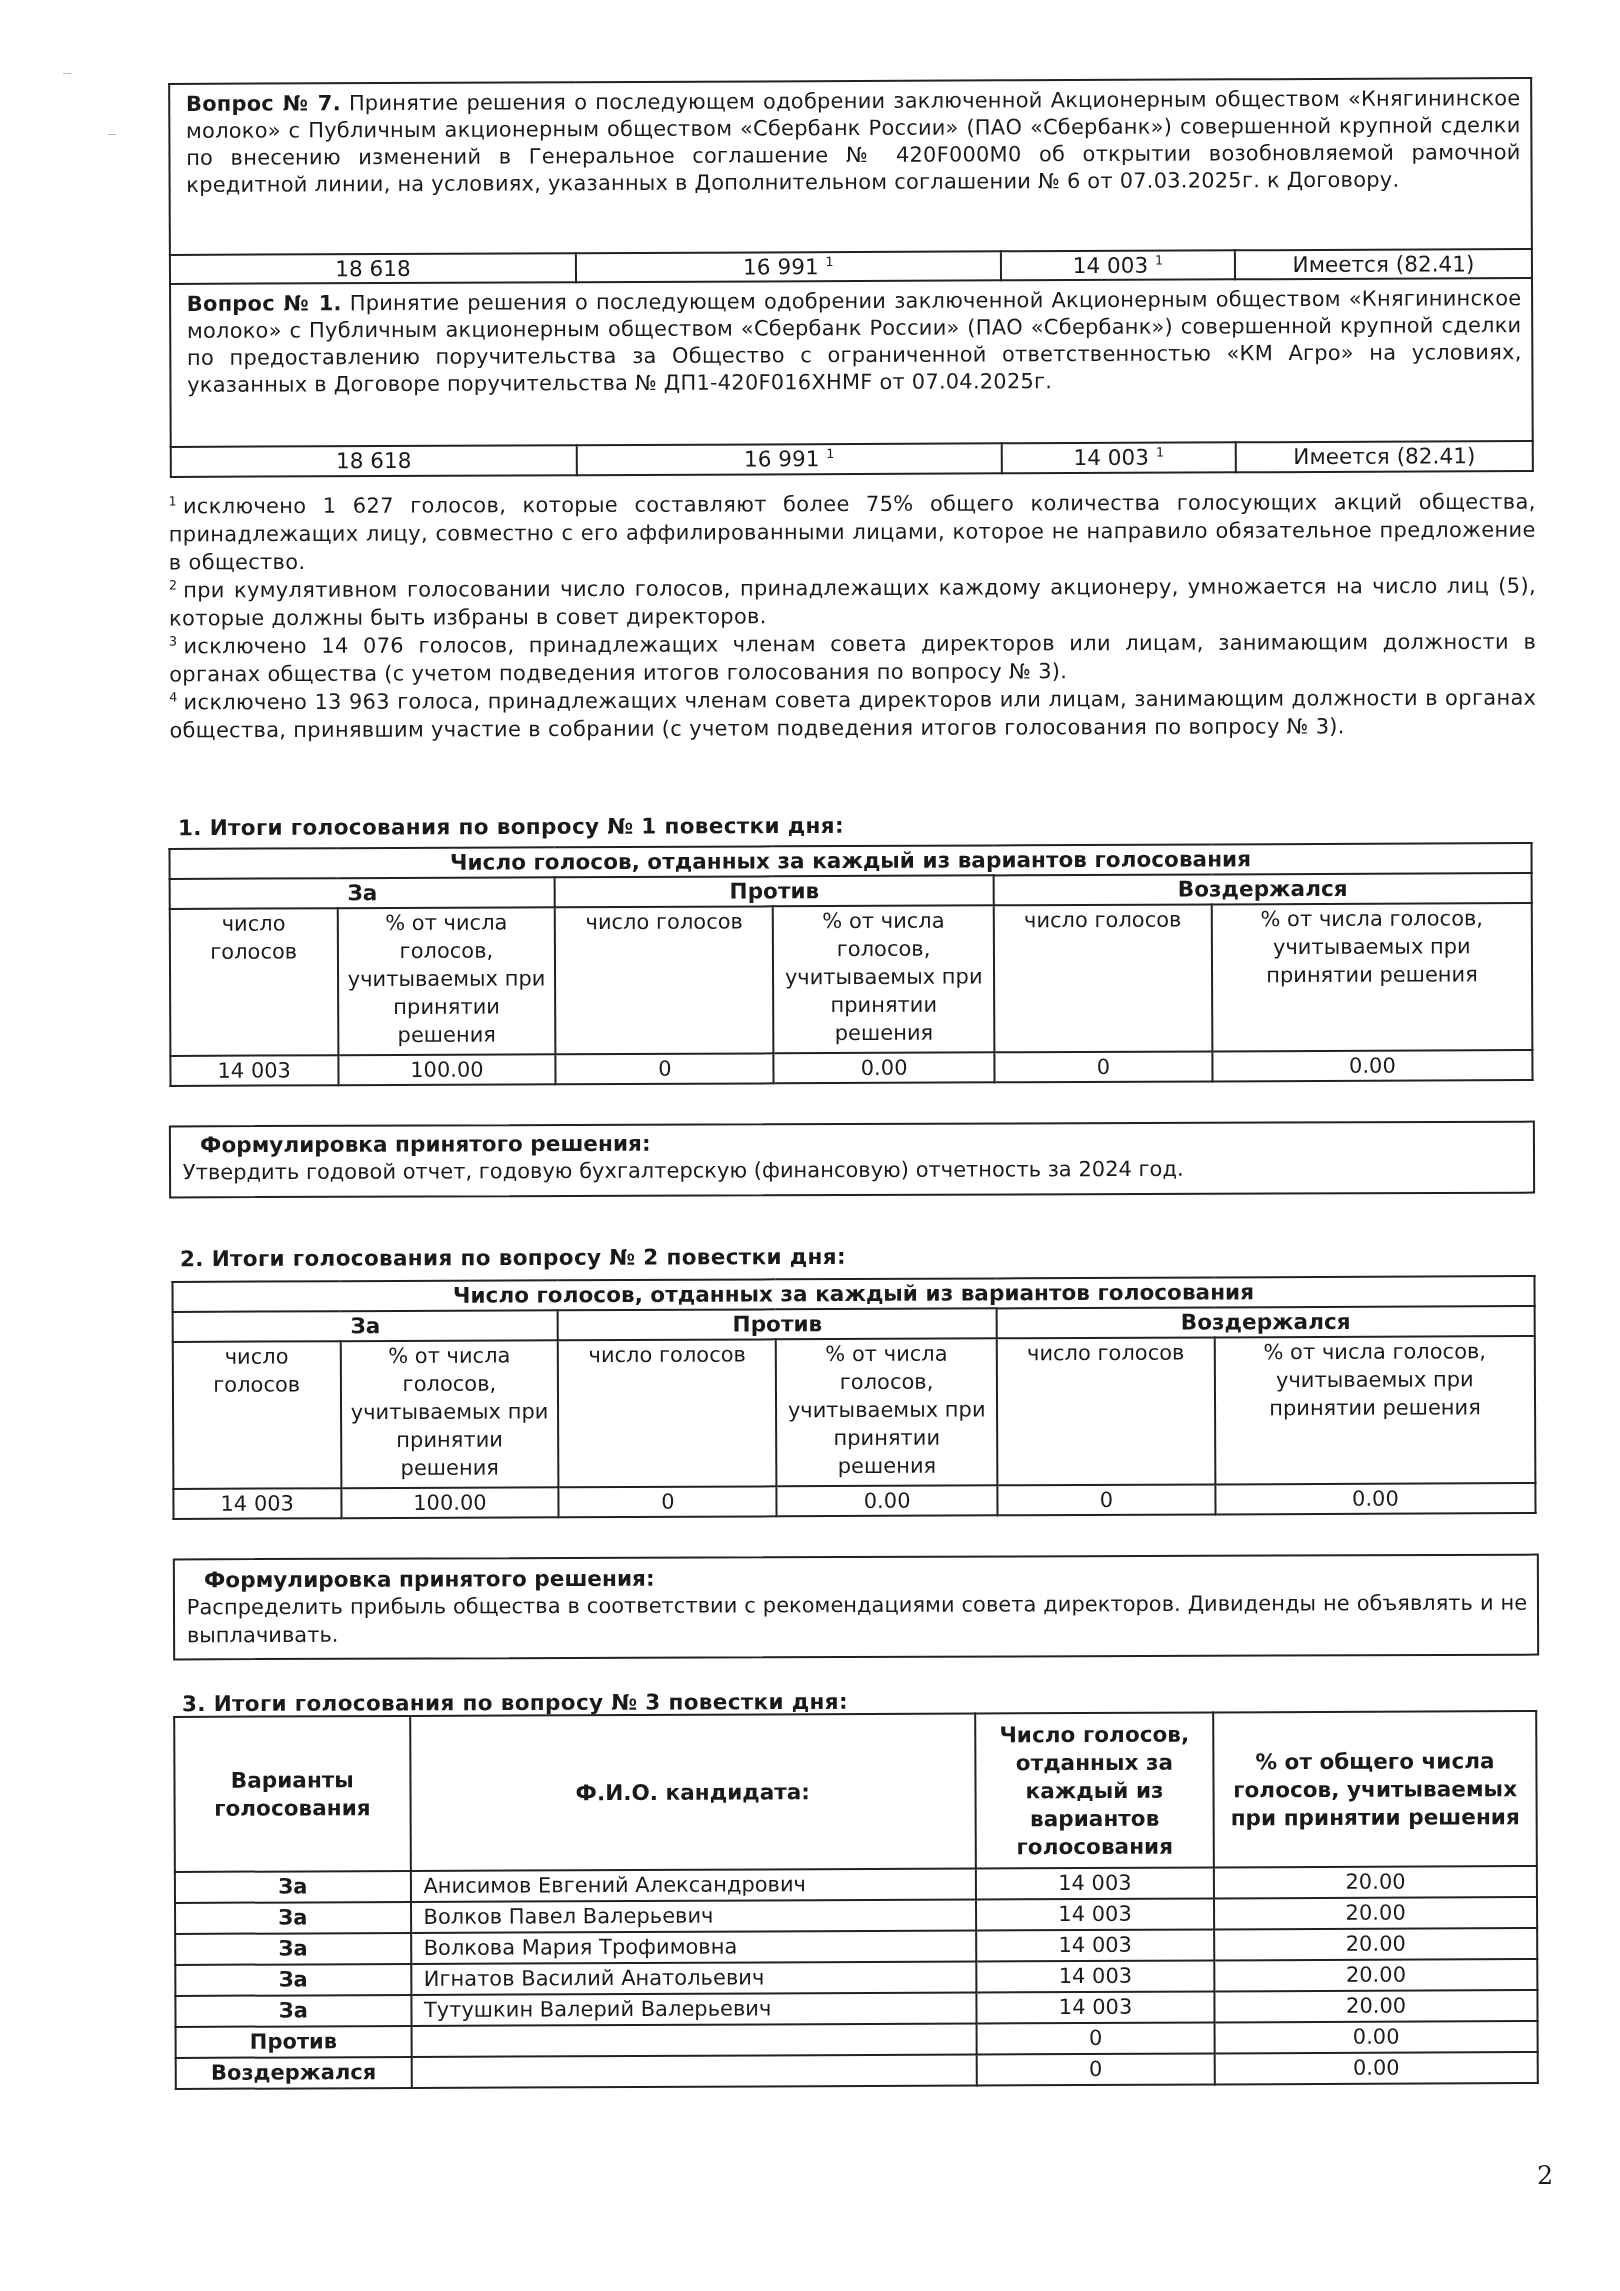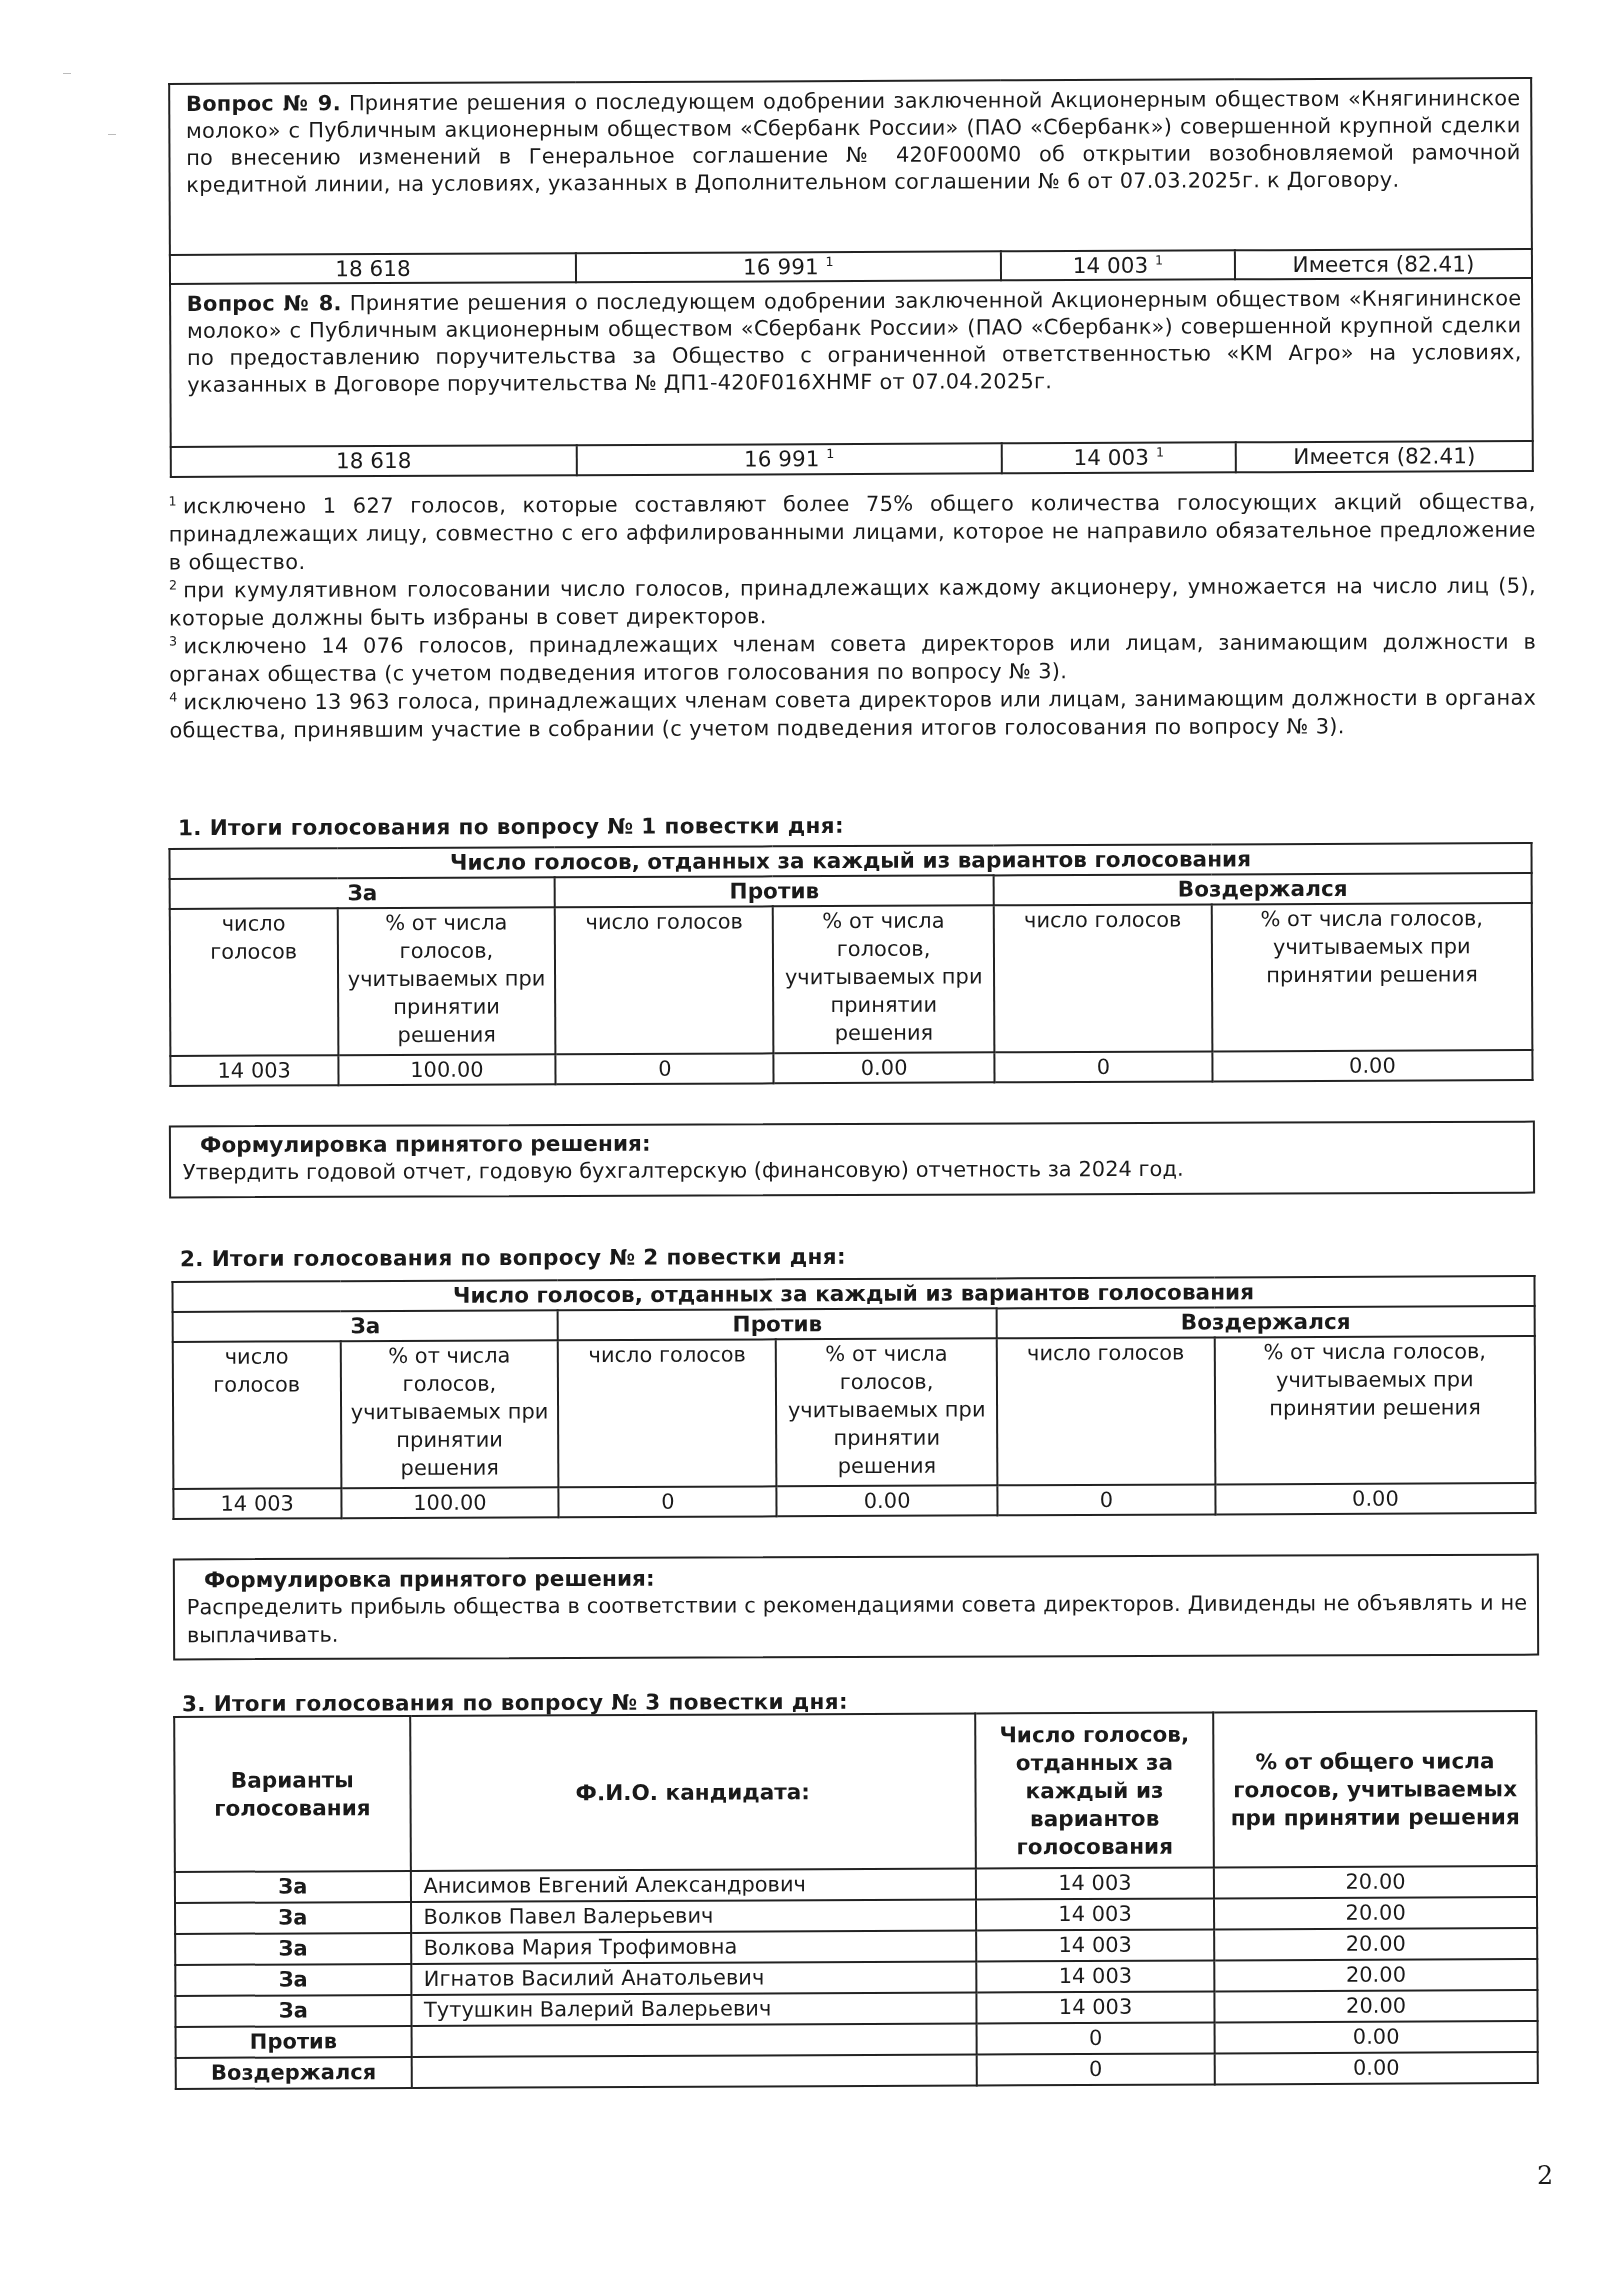--- a/index.html
+++ b/index.html
@@ -41,33 +41,33 @@
   <table>
     <colgroup>
         <col style="width:29.8%">
         <col style="width:31.2%">
         <col style="width:17.2%">
         <col style="width:21.8%">
       </colgroup>
     <tbody>
         <tr>
       <td colspan="4" class="q-text" style="padding:5.9px 9.8px 0 15.7px;height:163px;">
-        <b>Вопрос № 9.</b>
+        <b>Вопрос № 7.</b>
         <span>Принятие решения о последующем одобрении заключенной Акционерным обществом «Княгининское молоко» с Публичным акционерным обществом «Сбербанк России» (ПАО «Сбербанк») совершенной крупной сделки по внесению изменений в Генеральное соглашение № 420F000M0 об открытии возобновляемой рамочной кредитной линии, на условиях, указанных в Дополнительном соглашении № 6 от 07.03.2025г. к Договору.</span>
       </td>
     </tr>
     <tr>
       <td class="num-cell"><span>18 618</span></td>
       <td class="num-cell"><span>16 991</span> <sup>1</sup></td>
       <td class="num-cell"><span>14 003</span> <sup>1</sup></td>
       <td class="num-cell"><span>Имеется (82.41)</span></td>
     </tr>
     <tr>
       <td colspan="4" class="q-text" style="padding:5.9px 9.8px 0 15.7px;height:155px;">
-        <b>Вопрос № 8.</b>
+        <b>Вопрос № 1.</b>
         <span>Принятие решения о последующем одобрении заключенной Акционерным обществом «Княгининское молоко» с Публичным акционерным обществом «Сбербанк России» (ПАО «Сбербанк») совершенной крупной сделки по предоставлению поручительства за Общество с ограниченной ответственностью «КМ Агро» на условиях, указанных в Договоре поручительства № ДП1-420F016XHMF от 07.04.2025г.</span>
       </td>
     </tr>
     <tr>
       <td class="num-cell"><span>18 618</span></td>
       <td class="num-cell"><span>16 991</span> <sup>1</sup></td>
       <td class="num-cell"><span>14 003</span> <sup>1</sup></td>
       <td class="num-cell"><span>Имеется (82.41)</span></td>
     </tr>
   </tbody>

